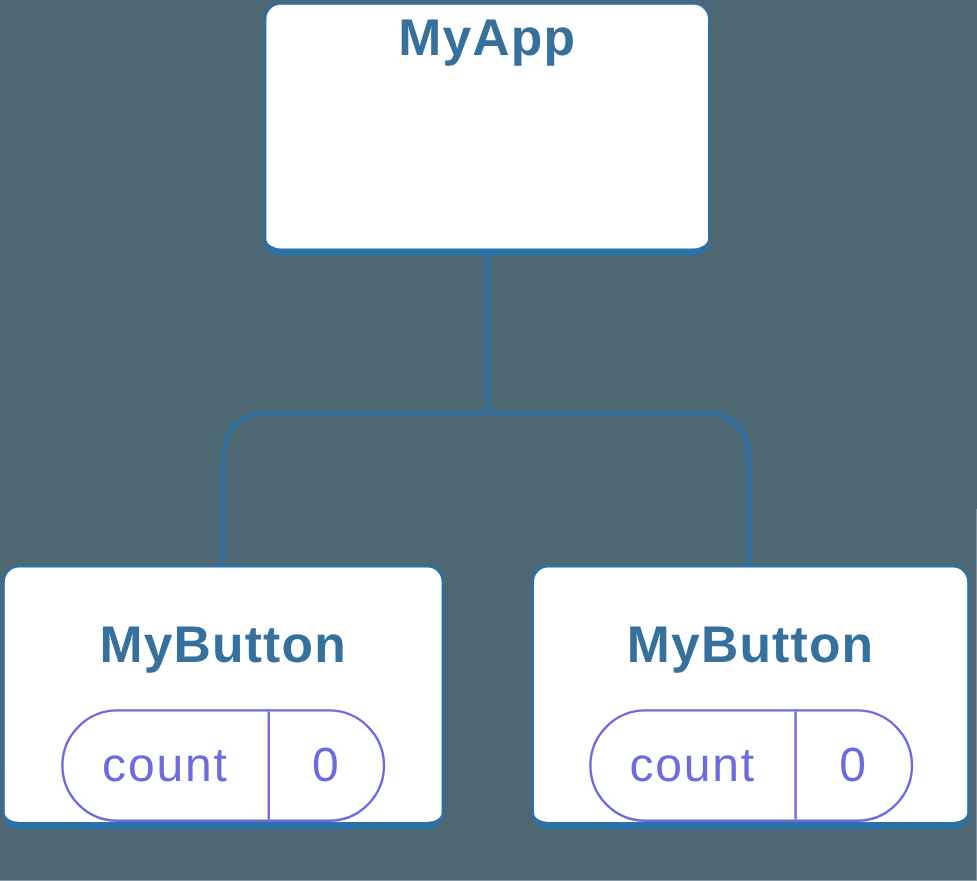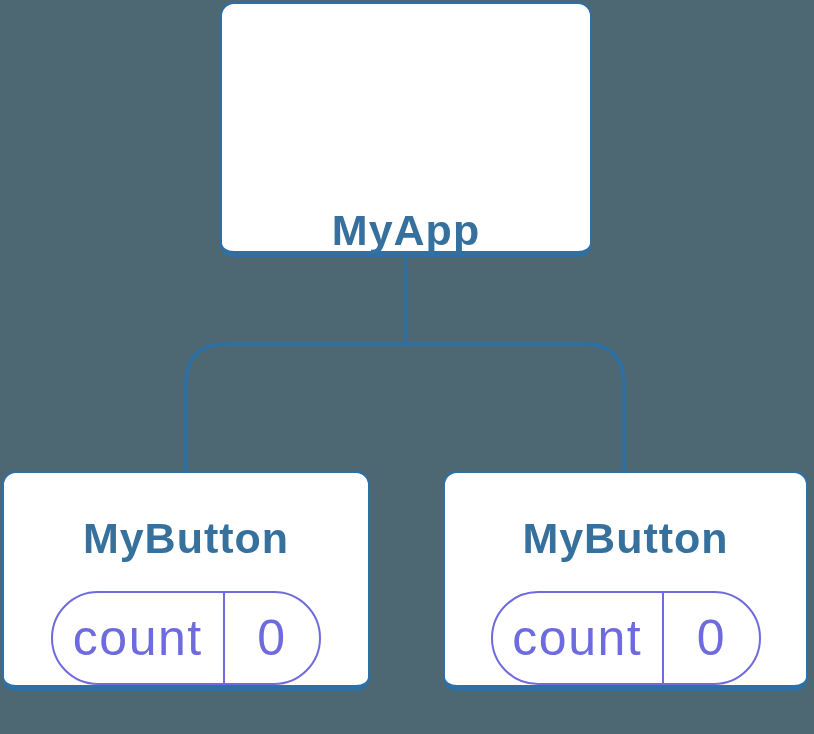--- a/index.html
+++ b/index.html
@@ -36,22 +36,22 @@
     background: var(--box-fill);
     border: 2px solid var(--line-blue);
     border-bottom-width: 6px;
     border-radius: 14px;
     display: flex;
     flex-direction: column;
     align-items: center;
   }
   .node-root {
     left: 220px; top: 2px;
-    width: 372px; height: 255px;
-    justify-content: flex-end;
+    width: 372px; height: 211px;
+    justify-content: flex-start;
   }
   .node-child {
     top: 471px;
     width: 368px; height: 220px;
     padding-top: 41px;
   }
   .node-child-left  { left: 2px; }
   .node-child-right { left: 443px; width: 365px; }
 
   .node-label {
@@ -65,21 +65,21 @@
 
   .state-pill {
     margin-top: 28px;
     width: 270px;
     height: 99px;
     border: 2.5px solid var(--state-purple);
     border-radius: 60px;
     display: flex;
     align-items: stretch;
     color: var(--state-purple);
-    font-size: 50px;
+    font-size: 40px;
     letter-spacing: 1.5px;
     background: var(--box-fill);
   }
   .state-key {
     flex: 0 0 64.5%;
     display: flex;
     align-items: center;
     justify-content: center;
     border-right: 2px solid var(--state-purple);
   }

